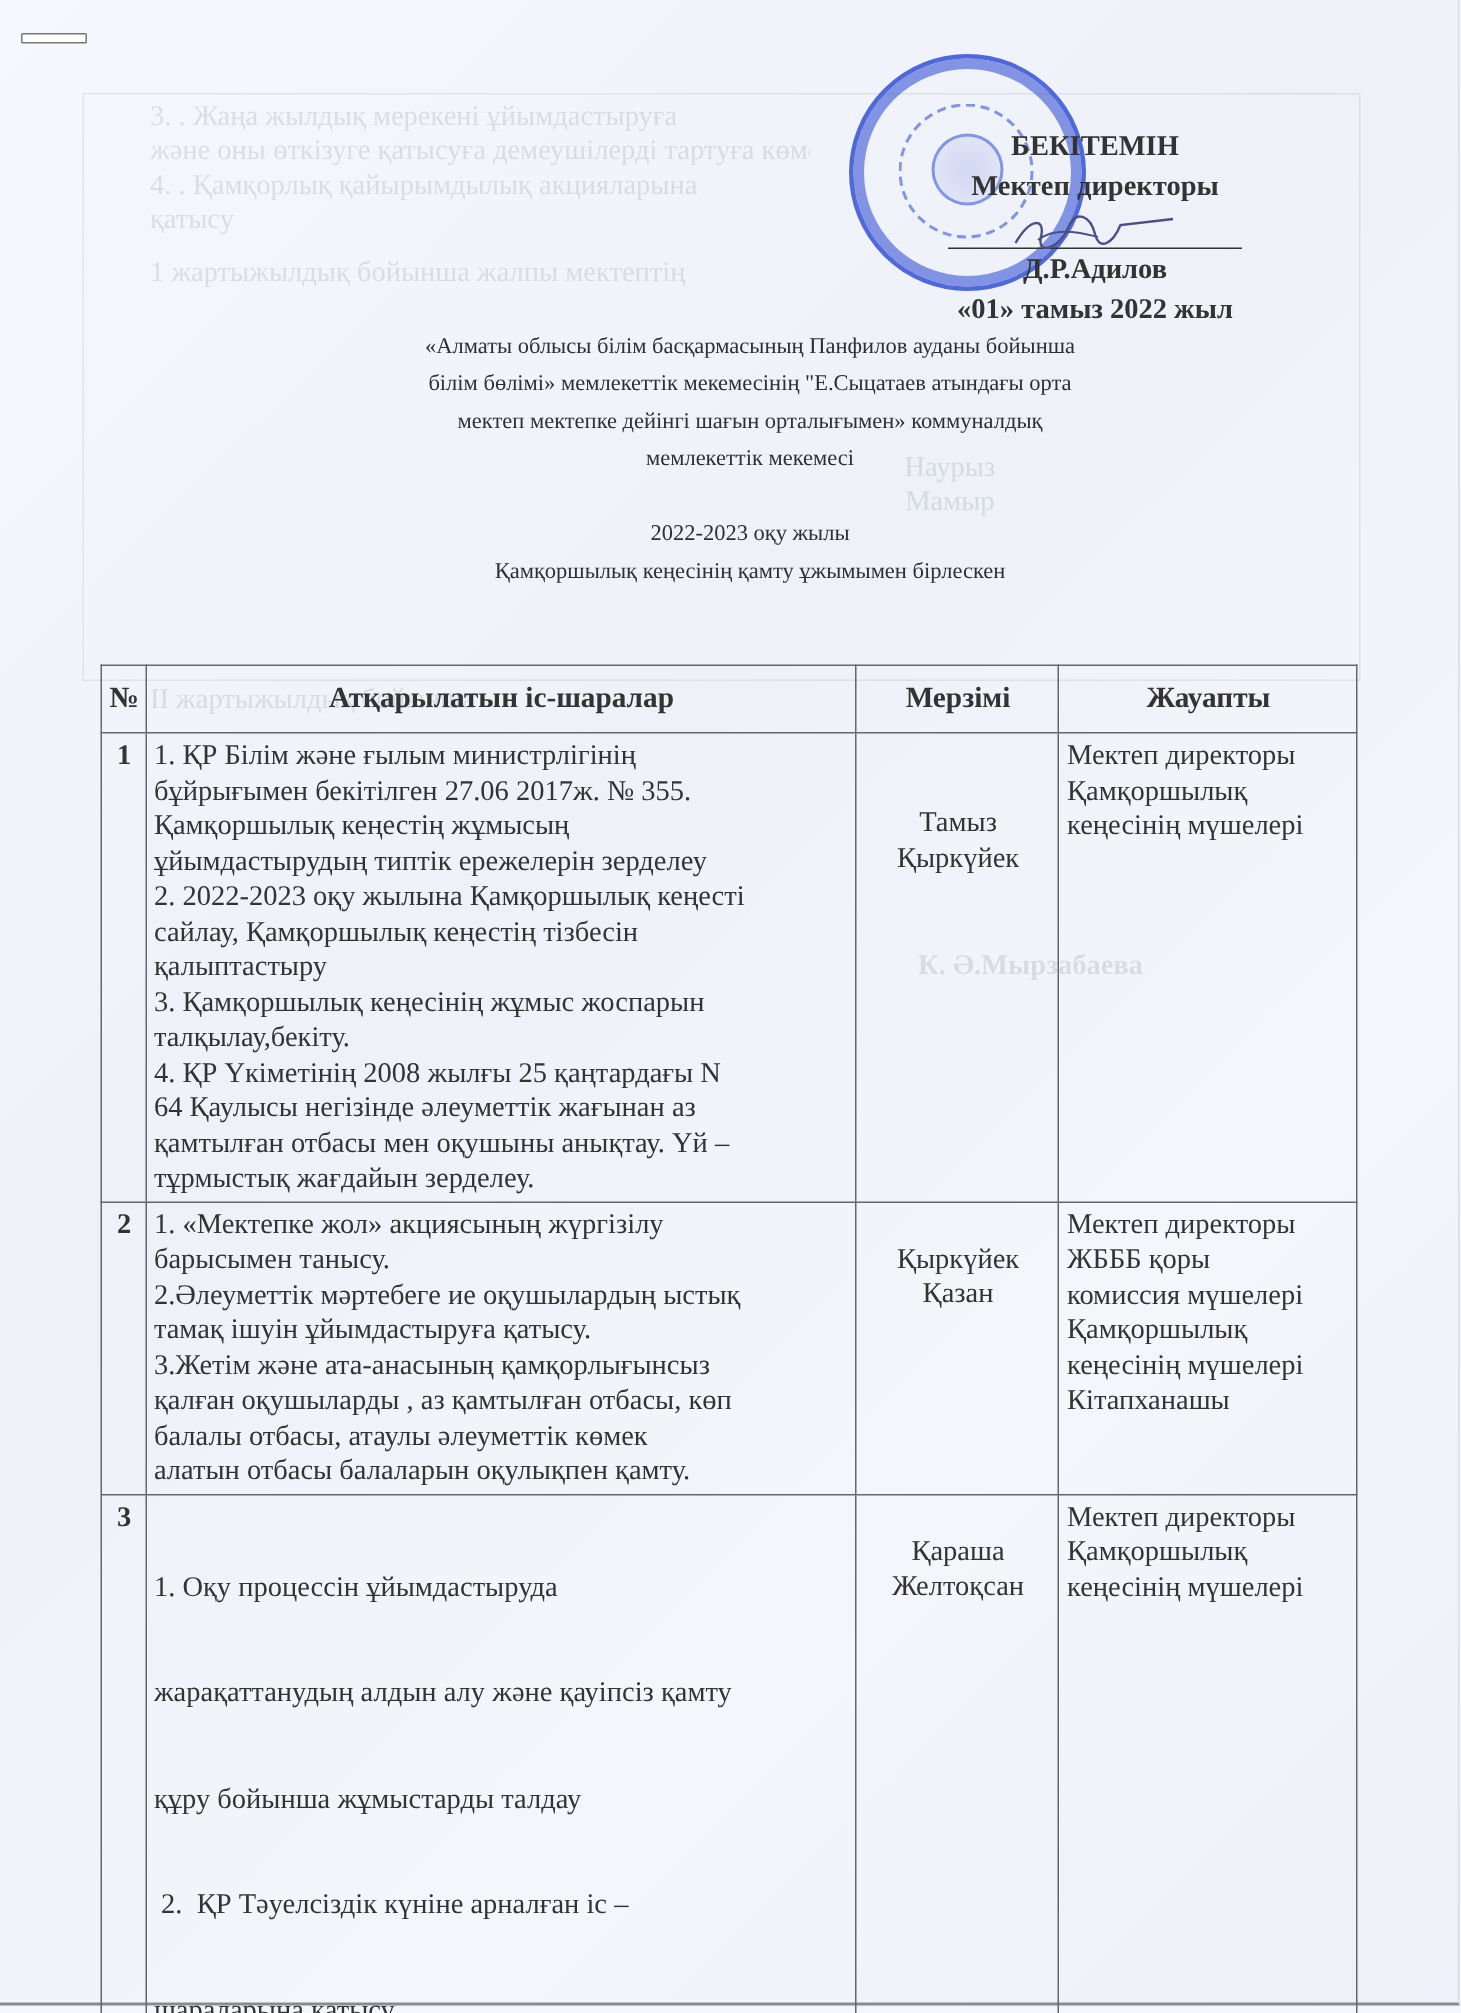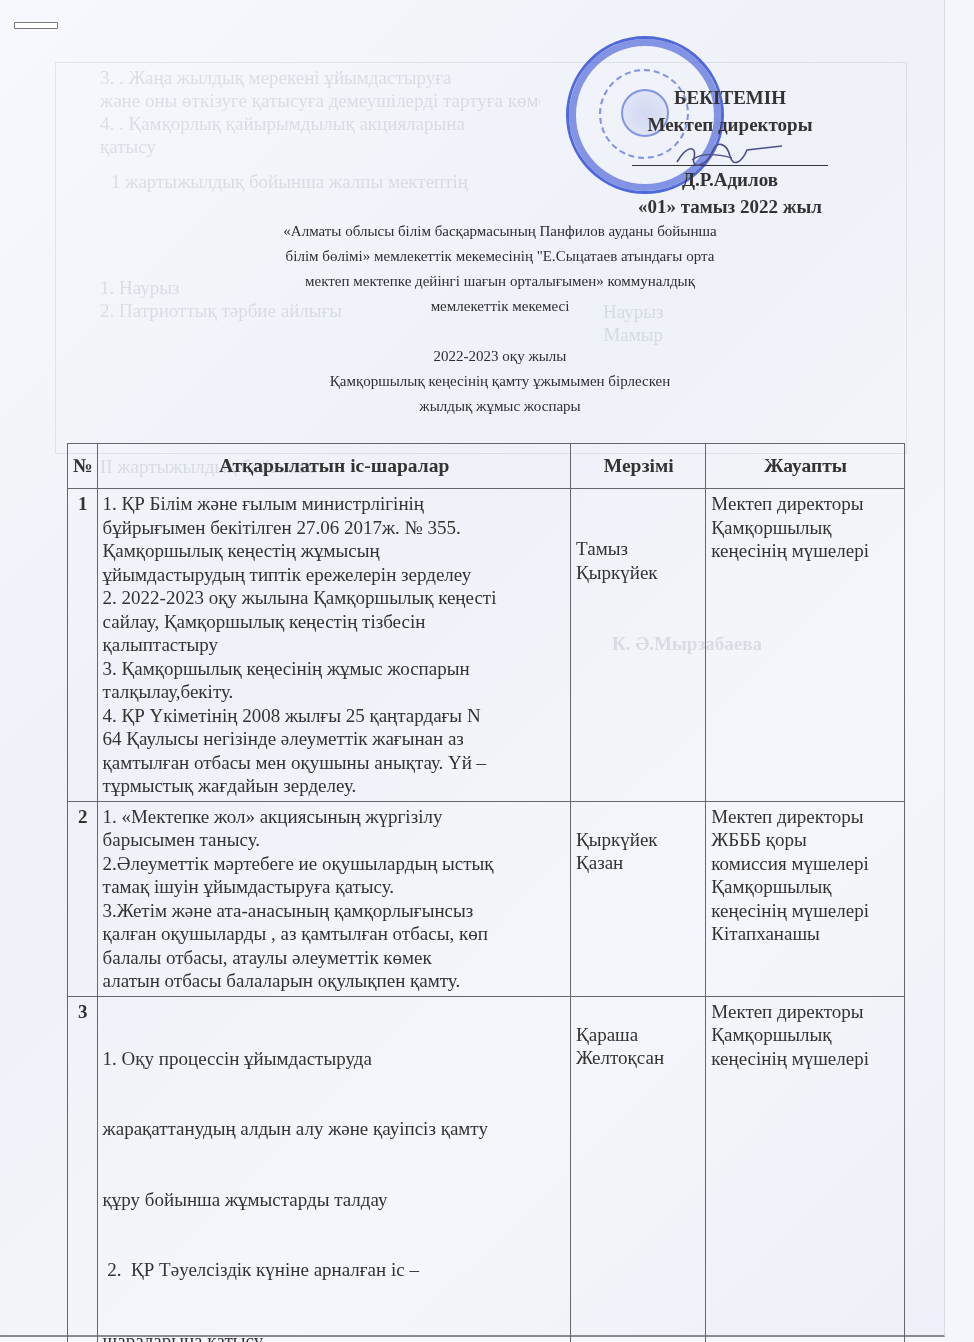--- a/index.html
+++ b/index.html
@@ -7,20 +7,21 @@
     width: 974px; height: 1342px; position: relative; overflow: hidden;
     background: #f4f6fb;
     font-family: "Liberation Serif", "DejaVu Serif", serif;
     color: #2a2a2e;
   }
   .page {
     position: absolute; left: 0; top: 0; width: 944px; height: 1335px;
     background: linear-gradient(135deg, #f7f8fd 0%, #eef1f8 40%, #f5f6fb 70%, #edf0f8 100%);
     border-right: 1px solid #d9dce4;
     border-bottom: 2px solid #8a8a90;
+    padding-left: 28px;
   }
   .edge-mark {
     position: absolute; left: 14px; top: 22px; width: 42px; height: 5px;
     border: 1px solid #777; border-radius: 1px; background: #fff;
   }
   
   .ghost { position: absolute; color: rgba(90,95,110,0.16); font-size: 19px; line-height: 23px; }
   .ghost-box { position: absolute; border: 1px solid rgba(90,95,110,0.12); }
 
   
@@ -52,41 +53,37 @@
 
   
   table.plan {
     position: absolute; left: 67px; top: 443px; width: 838px;
     border-collapse: collapse; font-size: 19px; line-height: 23.5px; color: #333;
   }
   table.plan td, table.plan th { border: 1.5px solid #66666c; vertical-align: top; padding: 3px 4px 3px 5px; }
   table.plan th { font-weight: bold; text-align: center; height: 38px; vertical-align: middle; font-size: 19.5px; }
   .c-num { width: 14px; text-align: center; font-weight: bold; }
   .c-act { width: 465px; }
-  .c-date { width: 126px; text-align: left; vertical-align: middle !important; }
+  .c-date { width: 126px; text-align: center; vertical-align: middle !important; }
   .c-resp { width: 190px; }
   .line { display: block; }
 </style>
 </head>
 <body>
 
 <div class="page">
   <div class="edge-mark"></div>
 
   <div class="ghost-box" style="left:55px; top:62px; width:850px; height:390px;"></div>
   <div class="ghost" style="left:100px; top:66px; width:460px;">
     <span class="line">3. . Жаңа жылдық мерекені ұйымдастыруға</span>
     <span class="line" style="white-space:nowrap;overflow:hidden;width:440px;">және оны өткізуге қатысуға демеушілерді тартуға көмек</span>
     <span class="line">4. . Қамқорлық қайырымдылық акцияларына</span>
     <span class="line">қатысу</span>
-    <span class="line" style="margin-top:12px;margin-left:11px;">1 жартыжылдық бойынша жалпы мектептің</span>
-  </div>
-  <div class="ghost" style="left:100px; top:276px;">
-    <span class="line">1. Наурыз</span>
-    <span class="line">2. Патриоттық тәрбие айлығы</span>
+    <span class="line" style="margin-top:12px;">1 жартыжылдық бойынша жалпы мектептің</span>
   </div>
   <div class="ghost" style="left:603px; top:300px; text-align:center;">
     <span class="line">Наурыз</span>
     <span class="line">Мамыр</span>
   </div>
   <div class="ghost" style="left:100px; top:455px;">
     <span class="line">II жартыжылдық бойынша</span>
   </div>
   <div class="ghost" style="left:612px; top:632px; font-weight:bold;">
     <span class="line">К. Ә.Мырзабаева</span>
@@ -111,21 +108,20 @@
   </div>
 
   <div class="title">
     <span class="line">«Алматы облысы білім басқармасының Панфилов ауданы бойынша</span>
     <span class="line">білім бөлімі» мемлекеттік мекемесінің "Е.Сыцатаев атындағы орта</span>
     <span class="line">мектеп мектепке дейінгі шағын орталығымен» коммуналдық</span>
     <span class="line">мемлекеттік мекемесі</span>
     <div class="gap"></div>
     <span class="line">2022-2023 оқу жылы</span>
     <span class="line">Қамқоршылық кеңесінің  қамту ұжымымен бірлескен</span>
-    <span class="line">жылдық жұмыс жоспары</span>
   </div>
 
   <table class="plan">
     <thead>
       <tr>
         <th class="c-num">№</th>
         <th class="c-act">Атқарылатын іс-шаралар</th>
         <th class="c-date">Мерзімі</th>
         <th class="c-resp">Жауапты</th>
       </tr>

